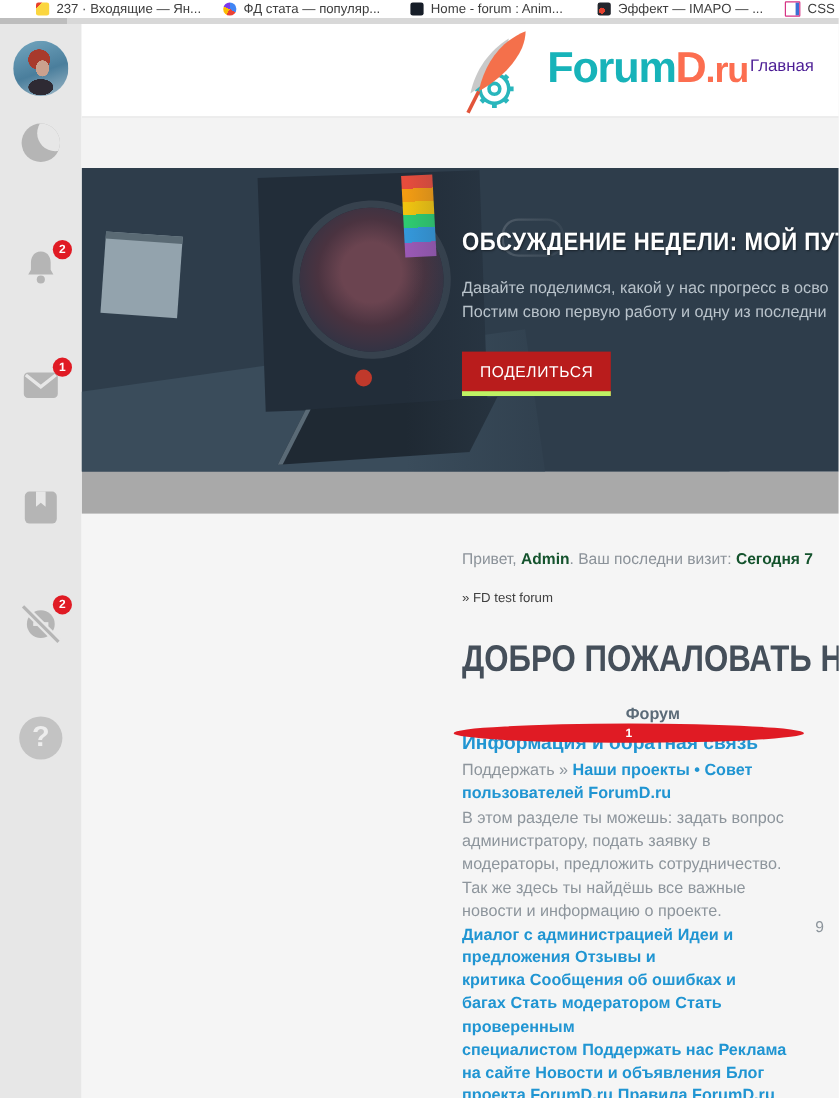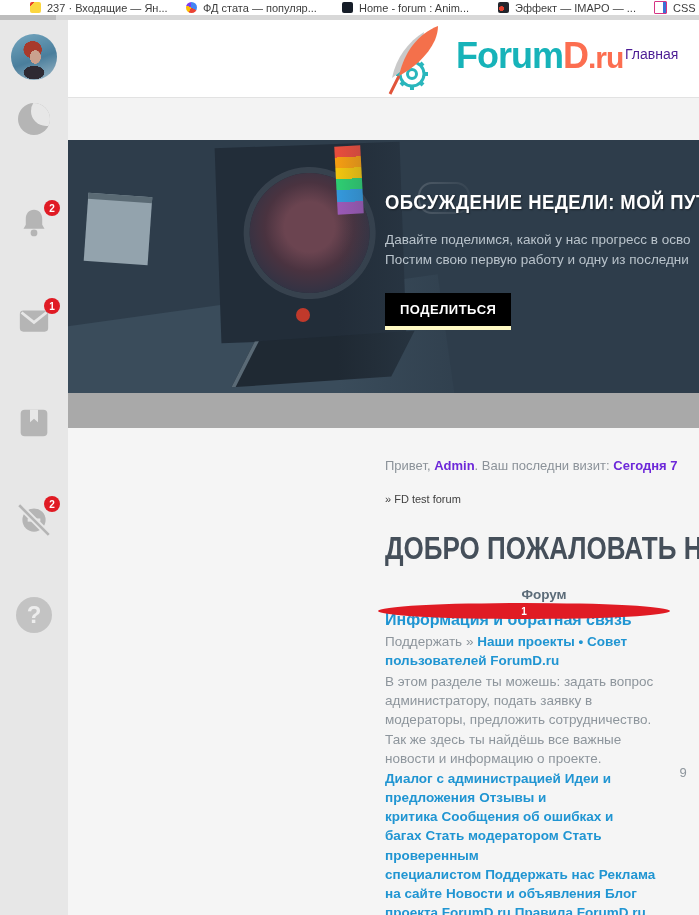--- a/index.html
+++ b/index.html
@@ -74,30 +74,30 @@
   .knob{position:absolute;left:228px;top:168px;width:14px;height:14px;border-radius:50%;background:#c0392b}
   .tablet{position:absolute;left:178px;top:196px;width:150px;height:46px;background:#1f2933;
     border-left:4px solid #5a6a76;transform:skewX(-30deg) rotate(-4deg)}
   .hero-fade{position:absolute;inset:0;background:linear-gradient(90deg,rgba(46,61,75,0) 50%,#2e3d4b 78%)}
   .hero-text{position:absolute;left:317px;top:50px;width:600px;z-index:3}
   .hero-title{font-size:21px;font-weight:bold;color:#fff;white-space:nowrap;
     transform:scaleX(.88);transform-origin:left center;letter-spacing:.5px;
     text-shadow:1px 1px 2px rgba(0,0,0,.45);margin:0}
   .hero-desc{margin-top:16px;font-size:13.5px;color:#b9c3cb;line-height:1.5}
   .hero-desc div{white-space:nowrap}
-  .hero-btn{margin-top:22px;display:inline-block;background:#000000;border:none;border-bottom:4px solid #fef9c3;
-    color:#fff;font-family:inherit;font-weight:bold;font-size:13px;letter-spacing:.5px;
+  .hero-btn{margin-top:22px;display:inline-block;background:#b91c1c;border:none;border-bottom:4px solid #bef264;
+    color:#fff;font-family:inherit;font-weight:normal;font-size:13px;letter-spacing:.5px;
     padding:9px 15px;cursor:pointer}
 
   .gray-band{height:35px;background:#a9a9a9}
 
   
   .main{padding:30px 0 0 317px;position:relative}
   .greeting{font-size:13px;color:#8b9299;white-space:nowrap;margin:0}
-  .greeting b{color:#6d28d9}
+  .greeting b{color:#14532d}
   .breadcrumb{margin-top:20px;font-size:11px;color:#404040;white-space:nowrap;cursor:pointer}
   .welcome{margin:26px 0 0 0;font-size:31px;font-weight:bold;color:#454f5a;white-space:nowrap;
     transform:scaleX(.84);transform-origin:left center}
   .forum-table{margin-top:20px;width:318px}
   .col-header{text-align:center;font-size:13.5px;font-weight:bold;color:#5b6b78}
   .forum-row{display:flex;margin-top:8px}
   .name-cell{width:278px;position:relative}
   .forum-badge{position:absolute;left:-7px;top:-7px}
   .forum-title{font-size:16px;font-weight:bold;color:#2095d2;margin:0;line-height:1.3;cursor:pointer}
   .sub-line{font-size:13.5px;line-height:1.42;margin-top:1px}

